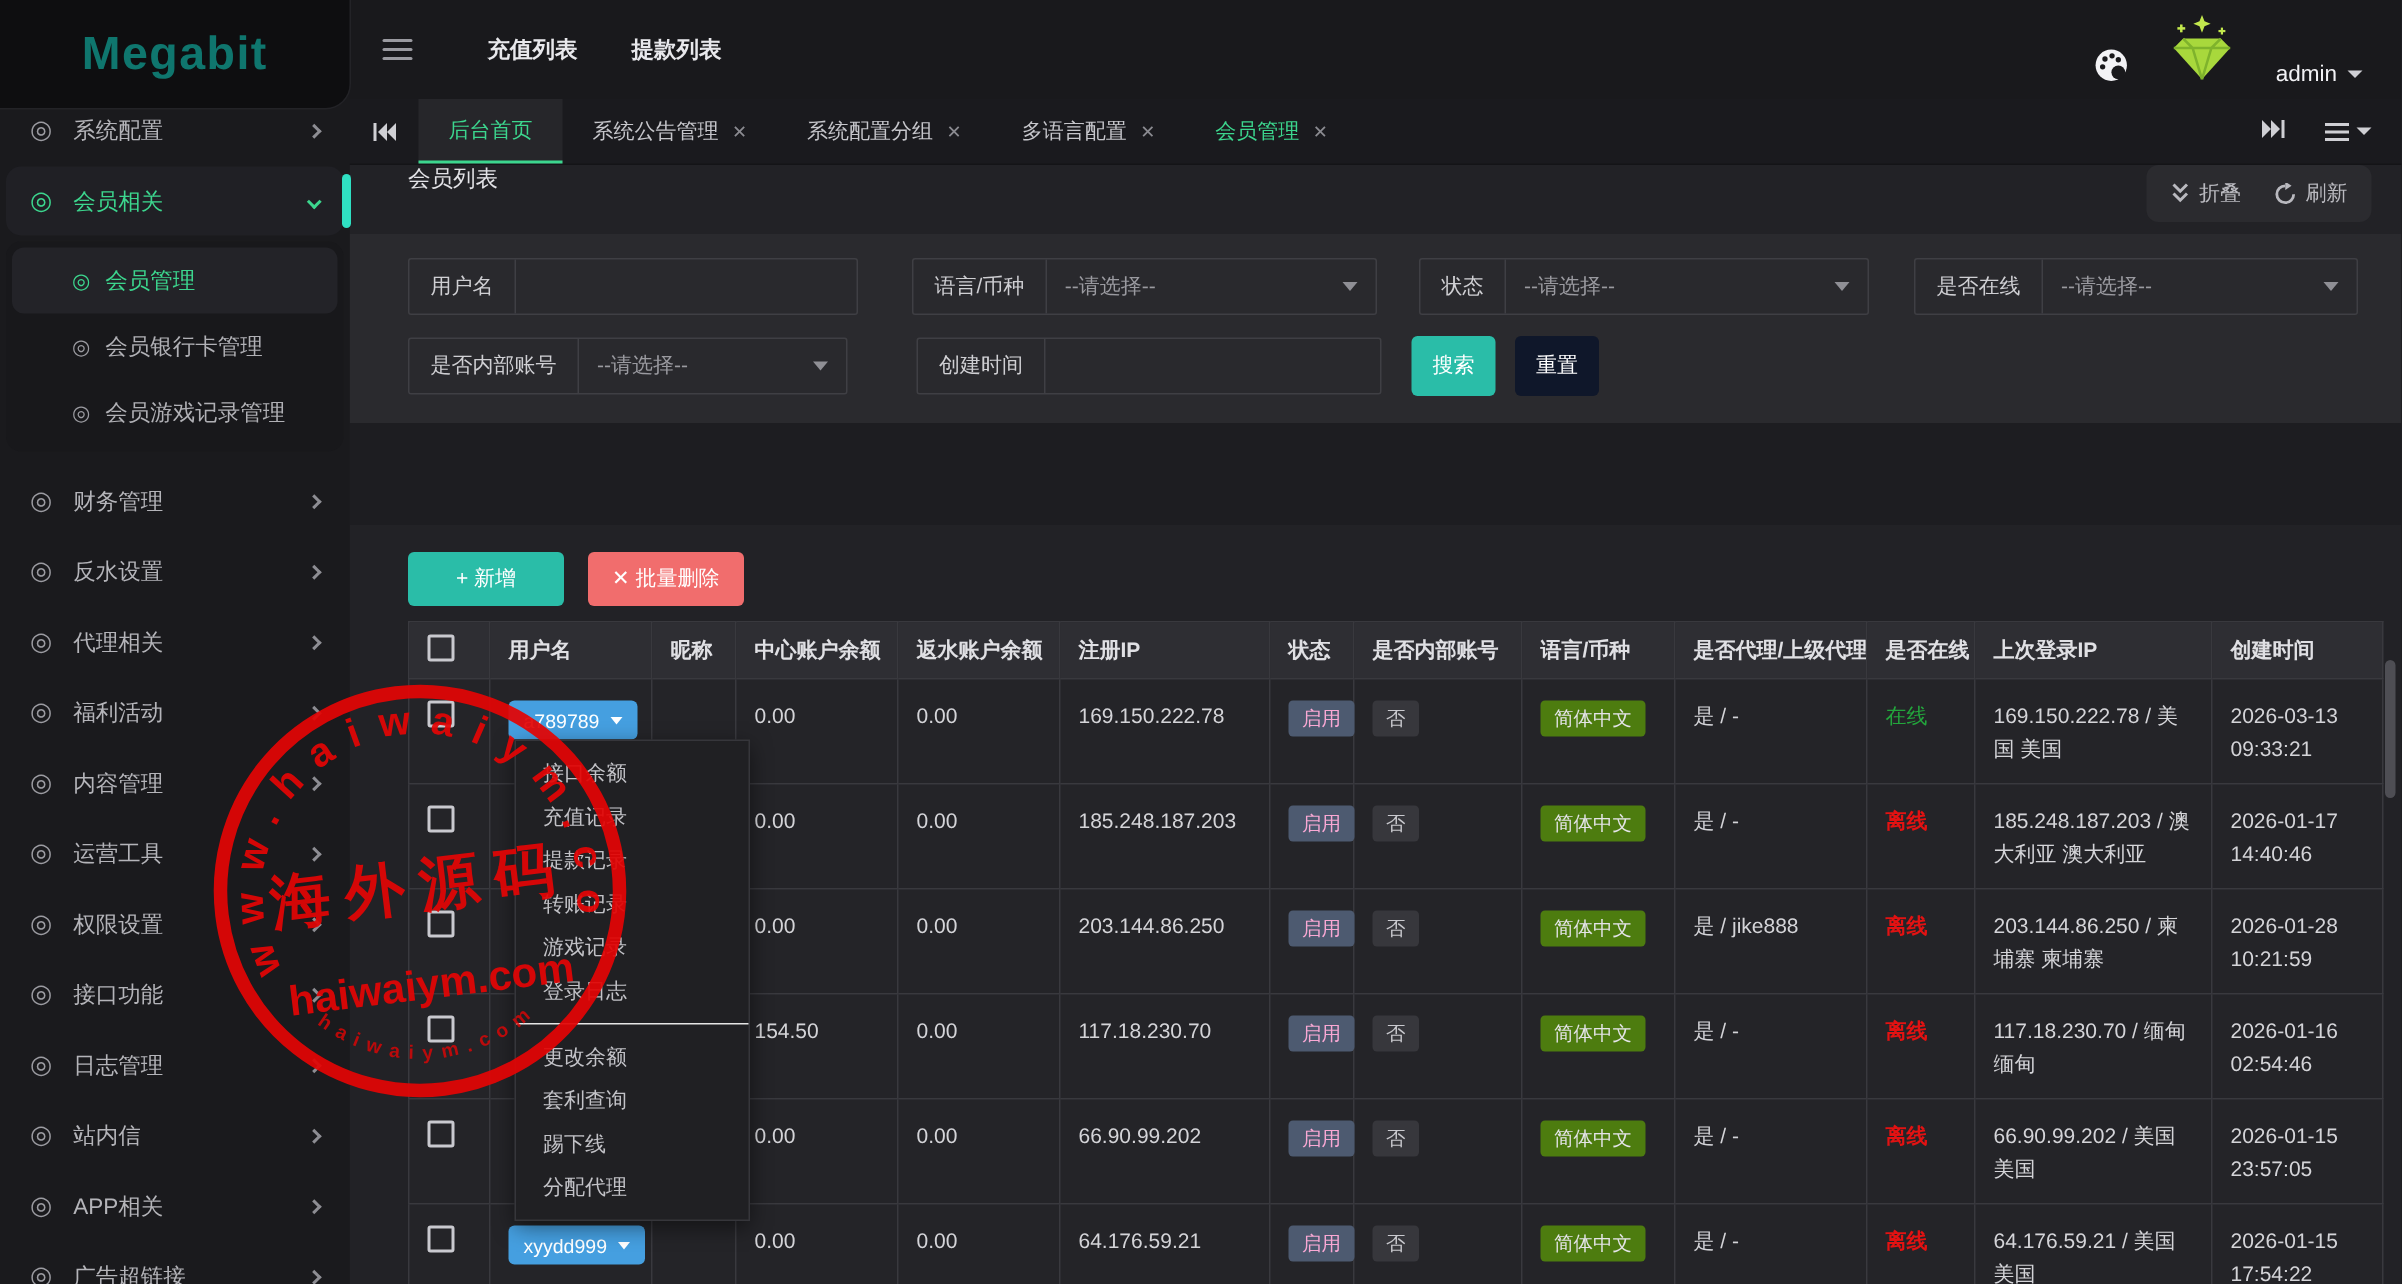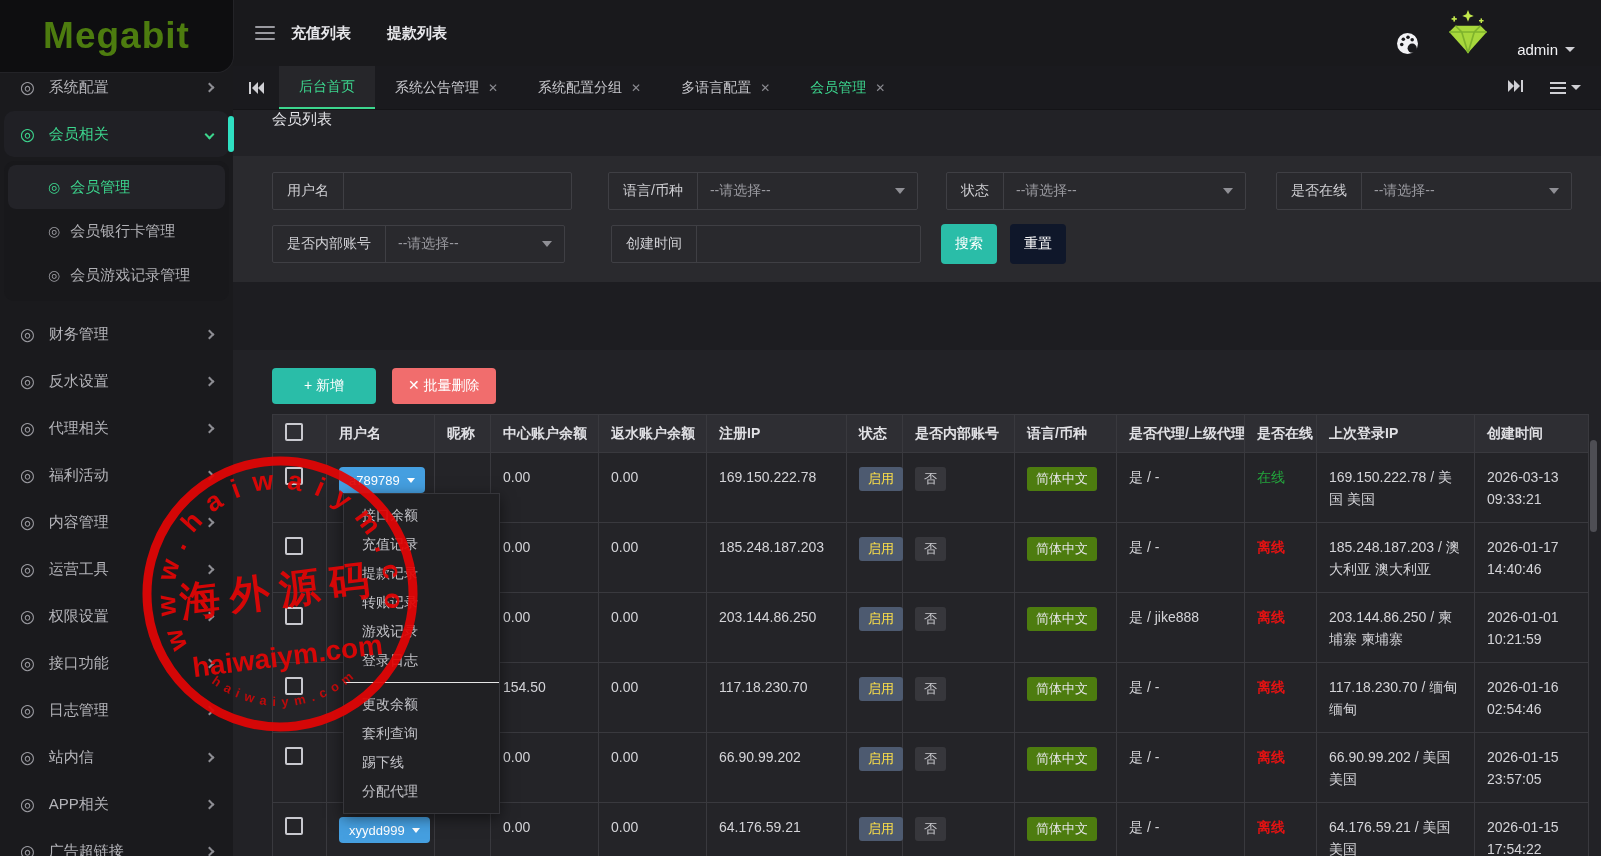--- a/index.html
+++ b/index.html
@@ -7,24 +7,24 @@
   body {
     position:relative;
     background:#1d1d21;
     font-family:"Liberation Sans", "DejaVu Sans", sans-serif;
     color:#d4d4d8;
     font-size:14px;
   }
   
   .topbar { position:absolute; left:233px; top:0; right:0; height:66px; background:#19191c; display:flex; align-items:center; z-index:30; }
   .logo-card { position:absolute; left:0; top:0; width:233px; height:72px; background:#0e0e10; border-radius:0 0 16px 0; display:flex; align-items:center; justify-content:center; z-index:40; box-shadow:0 0 0 1px #232327; }
-  .logo { color:#4d7c0f; font-size:37px; font-weight:800; letter-spacing:1px; }
+  .logo { color:#0f766e; font-size:31px; font-weight:800; letter-spacing:1px; }
   .hamburger { margin-left:22px; width:20px; display:flex; flex-direction:column; gap:4px; cursor:pointer; }
   .hamburger i { display:block; height:2px; background:#9a9aa0; border-radius:1px; }
-  .top-nav { display:flex; margin-left:16px; gap:36px;font-family:Liberation Mono, monospace; }
+  .top-nav { display:flex; margin-left:50px; gap:36px;font-family:Liberation Mono, monospace; }
   .top-nav .nav-item { color:#e8e8ec; font-size:15px; font-weight:700; cursor:pointer; }
   .top-right { margin-left:auto; display:flex; align-items:flex-end; gap:26px; margin-right:26px; }
   .admin-wrap { display:flex; align-items:center; gap:7px; color:#f2f2f5; font-size:15px; }
   .caret-down { width:0; height:0; border-left:5px solid transparent; border-right:5px solid transparent; border-top:5px solid #cfcfd4; display:inline-block; }
   
   .tabbar { position:absolute; left:233px; top:66px; right:0; height:44px; background:#1a1a1e; display:flex; align-items:stretch; z-index:20; border-bottom:1px solid #141417; }
   .tab-scroll { width:46px; display:flex; align-items:center; justify-content:center; }
   .tabs { display:flex; }
   .tab { display:flex; align-items:center; padding:0 20px; color:#c6c6cb; font-size:14px; gap:9px; cursor:pointer; white-space:nowrap;text-align:center; }
   .tab.home { background:#26262a; color:#3cd68e; border-bottom:2px solid #3cd68e; }
@@ -69,21 +69,21 @@
   .btn-add { height:36px; padding:0 32px; background:#2abda8; }
   .btn-del { height:36px; padding:0 16px; background:#f16d6d; margin-left:12px; }
   table { border-collapse:collapse; margin-top:10px; table-layout:fixed; width:1316px; }
   th, td { border:1px solid #39393e; text-align:left; }
   th { background:#2e2e33; color:#e0e0e4; font-size:14px; font-weight:700; padding:8px 12px; height:32px; white-space:nowrap; overflow:hidden; }
   td { background:#242428; color:#d4d4d8; padding:14px 12px 0 12px; height:70px; vertical-align:top; font-size:14px; line-height:1.55; }
   .cb { display:inline-block; width:18px; height:18px; border:2px solid #c9c9cf; border-radius:2px; background:transparent; cursor:pointer; }
   .user-btn { display:inline-flex; align-items:center; gap:7px; background:#459fe0; color:#fff; border:none; border-radius:4px; height:26px; padding:0 10px; font-size:13px; cursor:pointer; font-family:inherit; }
   .user-btn .caret { width:0; height:0; border-left:4px solid transparent; border-right:4px solid transparent; border-top:5px solid #fff; }
   .badge { display:inline-block; padding:4px 9px; border-radius:3px; font-size:13px; line-height:1.2; white-space:nowrap; }
-  .badge-status { background:#4d5a70; color:#fde047; }
+  .badge-status { background:#4d5a70; color:#f9a8d4; }
   .badge-no { background:#37373c; color:#c9c9ce; }
   .badge-lang { background:#4d7c0f; color:#e4e4e8; }
   .online { color:#23a53c; }
   .offline { color:#e31212; font-weight:700; }
   .vscroll { position:absolute; right:4px; top:90px; width:7px; height:92px; background:#4e4e54; border-radius:4px; }
   
   .dropdown { position:absolute; left:110px; top:383px; width:157px; background:#202023; border:1px solid #36363b; box-shadow:0 4px 14px rgba(0,0,0,.5); z-index:50; padding:7px 0; }
   .dd-item { height:29px; display:flex; align-items:center; padding-left:18px; color:#c2c2c7; font-size:14px; cursor:pointer; }
   .dd-divider { border-top:1px solid #e6e6e6; margin:7px 0; }
   
@@ -269,20 +269,36 @@
 </div>
 
 <div class="logo-card">
   <span class="logo">Megabit</span>
 </div>
 
 <div class="content">
 
   <div class="page-head">
     <span class="page-title">会员列表</span>
+    <div class="head-actions">
+      <span class="act">
+        <svg width="13" height="14" viewBox="0 0 13 14" fill="none" stroke="#b9b9bf" stroke-width="2">
+            <path d="M2,1 L6.5,5.5 L11,1"></path>
+            <path d="M2,7 L6.5,11.5 L11,7"></path>
+          </svg>
+        <span>折叠</span>
+      </span>
+      <span class="act">
+        <svg width="15" height="15" viewBox="0 0 16 16">
+            <path d="M14,8 A6,6 0 1 1 8,2" fill="none" stroke="#b9b9bf" stroke-width="2"></path>
+            <path d="M8,-1 L8,5 L12.5,2 Z" fill="#b9b9bf"></path>
+          </svg>
+        <span>刷新</span>
+      </span>
+    </div>
   </div>
 
   <div class="filter-panel">
     <div class="frow">
       <div class="fgroup" style="width:300px">
         <span class="flabel">用户名</span>
         <span class="fval"></span>
       </div>
       <div class="fgroup" style="width:310px; margin-left:36px">
         <span class="flabel">语言/币种</span>
@@ -400,21 +416,21 @@
           <td></td>
           <td>0.00</td>
           <td>0.00</td>
           <td>203.144.86.250</td>
           <td><span class="badge badge-status">启用</span></td>
           <td><span class="badge badge-no">否</span></td>
           <td><span class="badge badge-lang">简体中文</span></td>
           <td>是 / jike888</td>
           <td><span class="offline">离线</span></td>
           <td>203.144.86.250 / 柬埔寨 柬埔寨</td>
-          <td>2026-01-01 10:21:59</td>
+          <td>2026-01-28 10:21:59</td>
         </tr>
         <tr>
           <td><span class="cb"></span></td>
           <td></td>
           <td></td>
           <td>154.50</td>
           <td>0.00</td>
           <td>117.18.230.70</td>
           <td><span class="badge badge-status">启用</span></td>
           <td><span class="badge badge-no">否</span></td>

